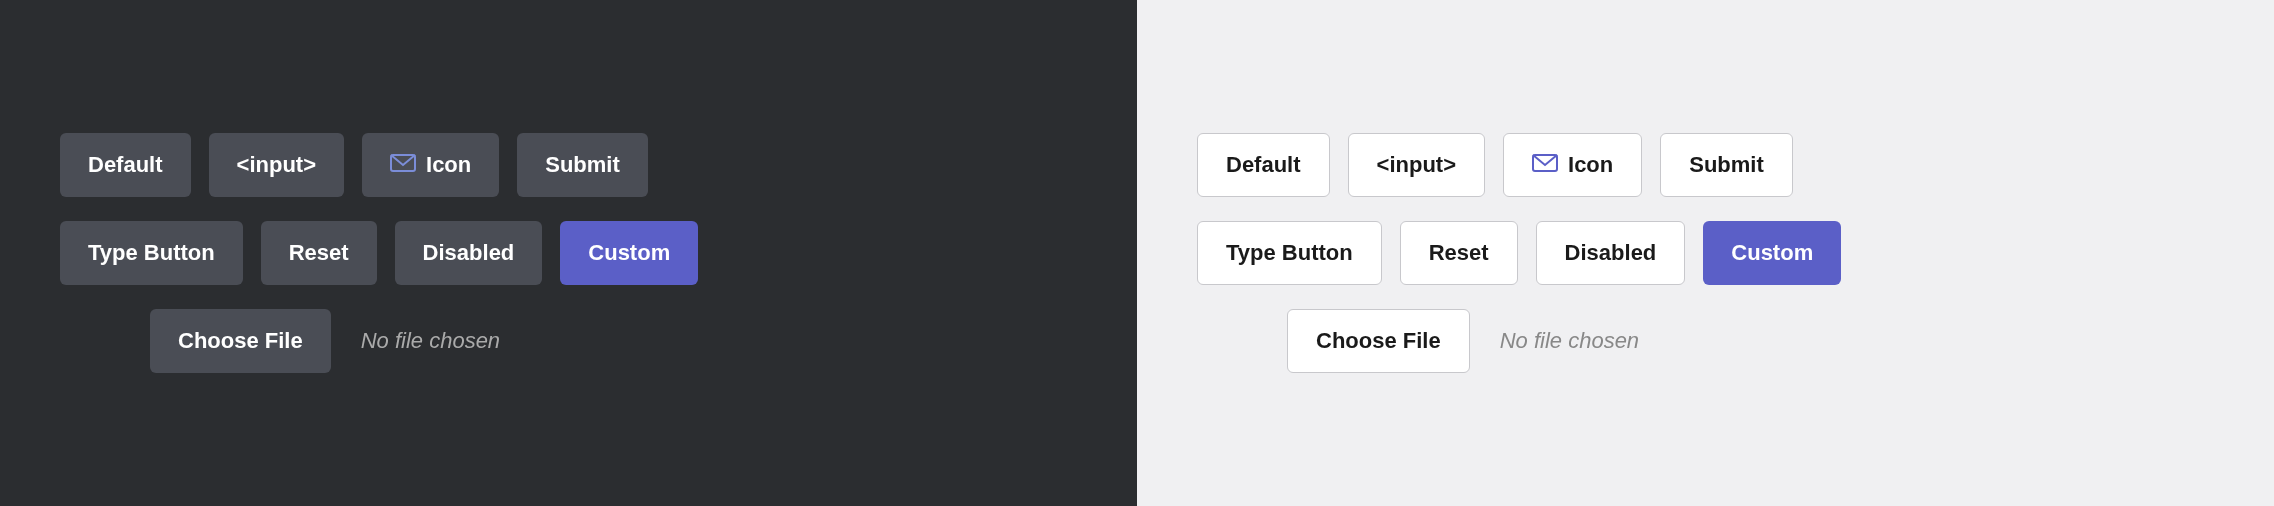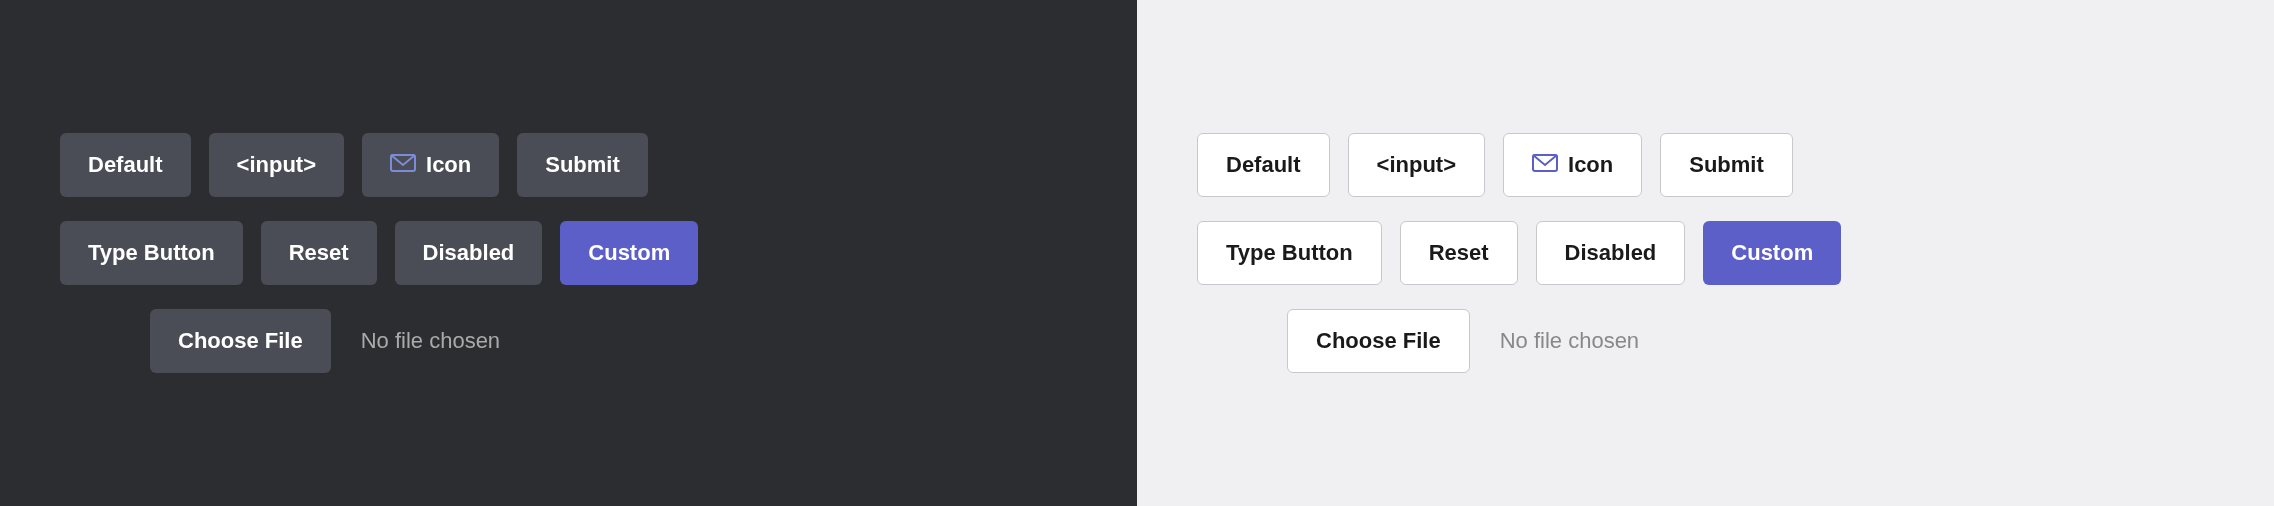--- a/index.html
+++ b/index.html
@@ -126,20 +126,21 @@
       height: 64px;
       font-size: 22px;
       font-weight: 700;
       cursor: pointer;
       white-space: nowrap;
     }
 
     .file-no-chosen {
       font-size: 22px;
       color: #888;
+      font-style: italic;
     }
 
     .dark-no-chosen {
       color: #aaa;
     }
 
     .light-no-chosen {
       color: #888;
     }
   </style>

